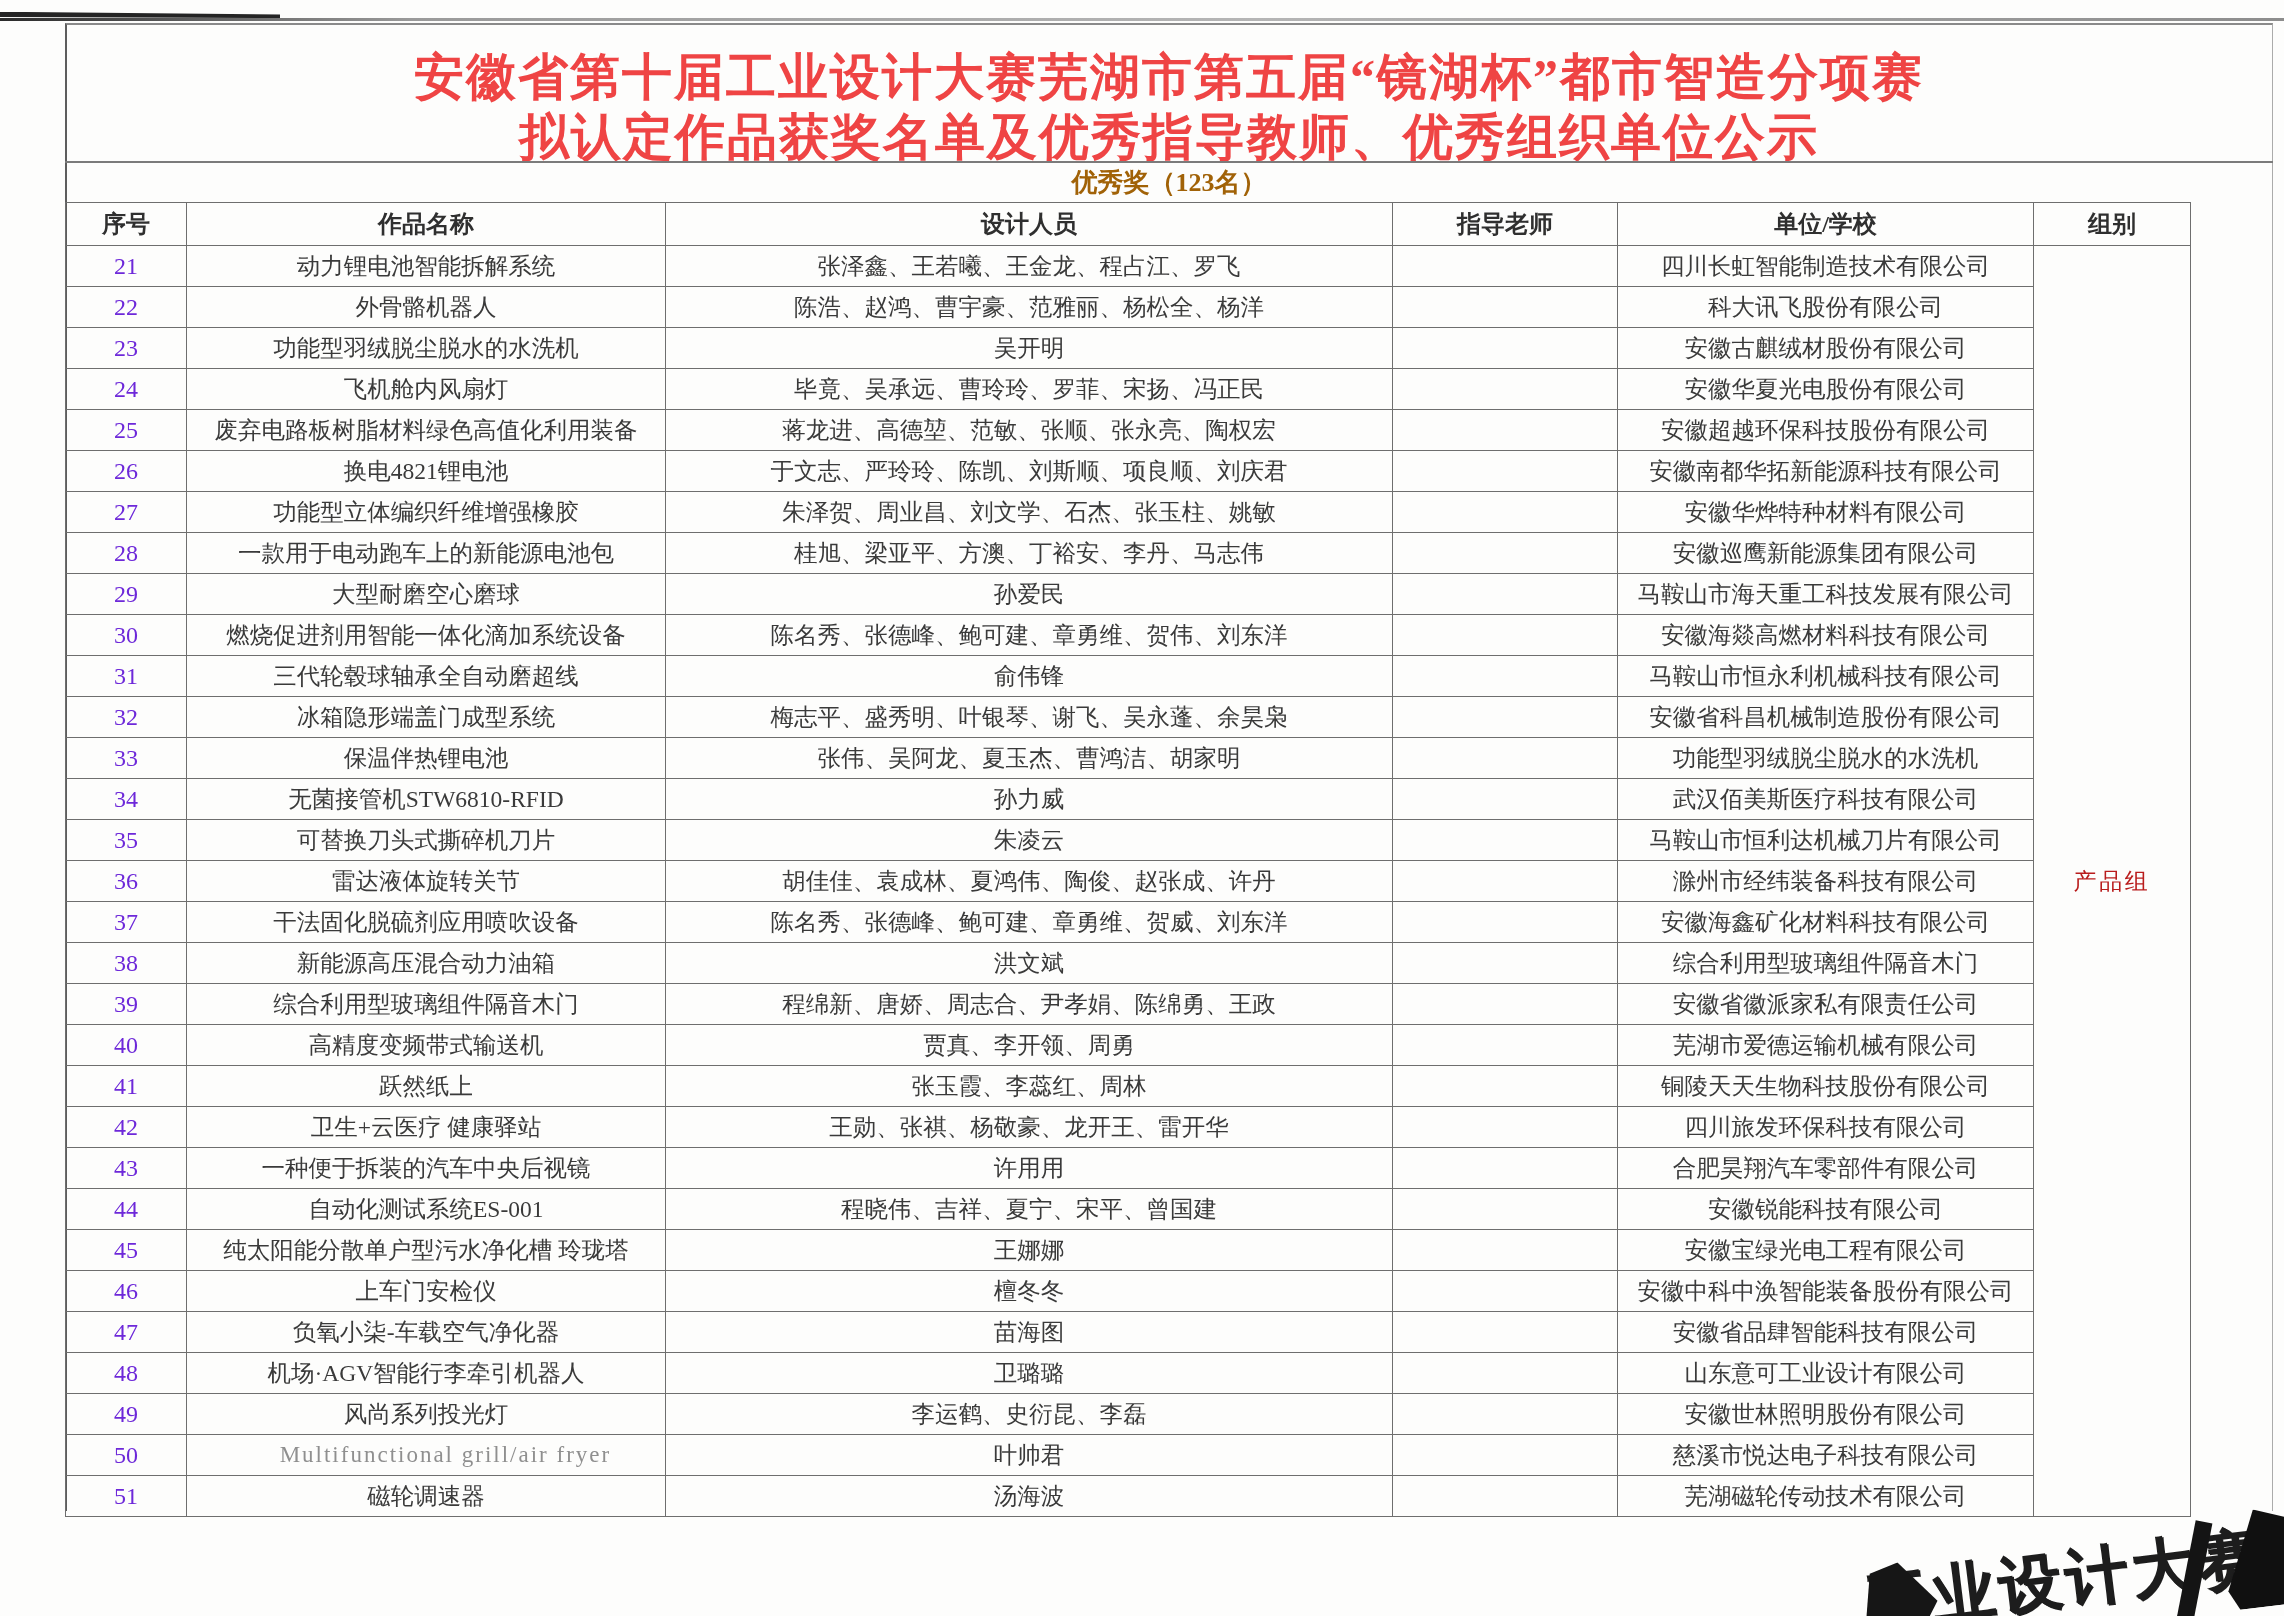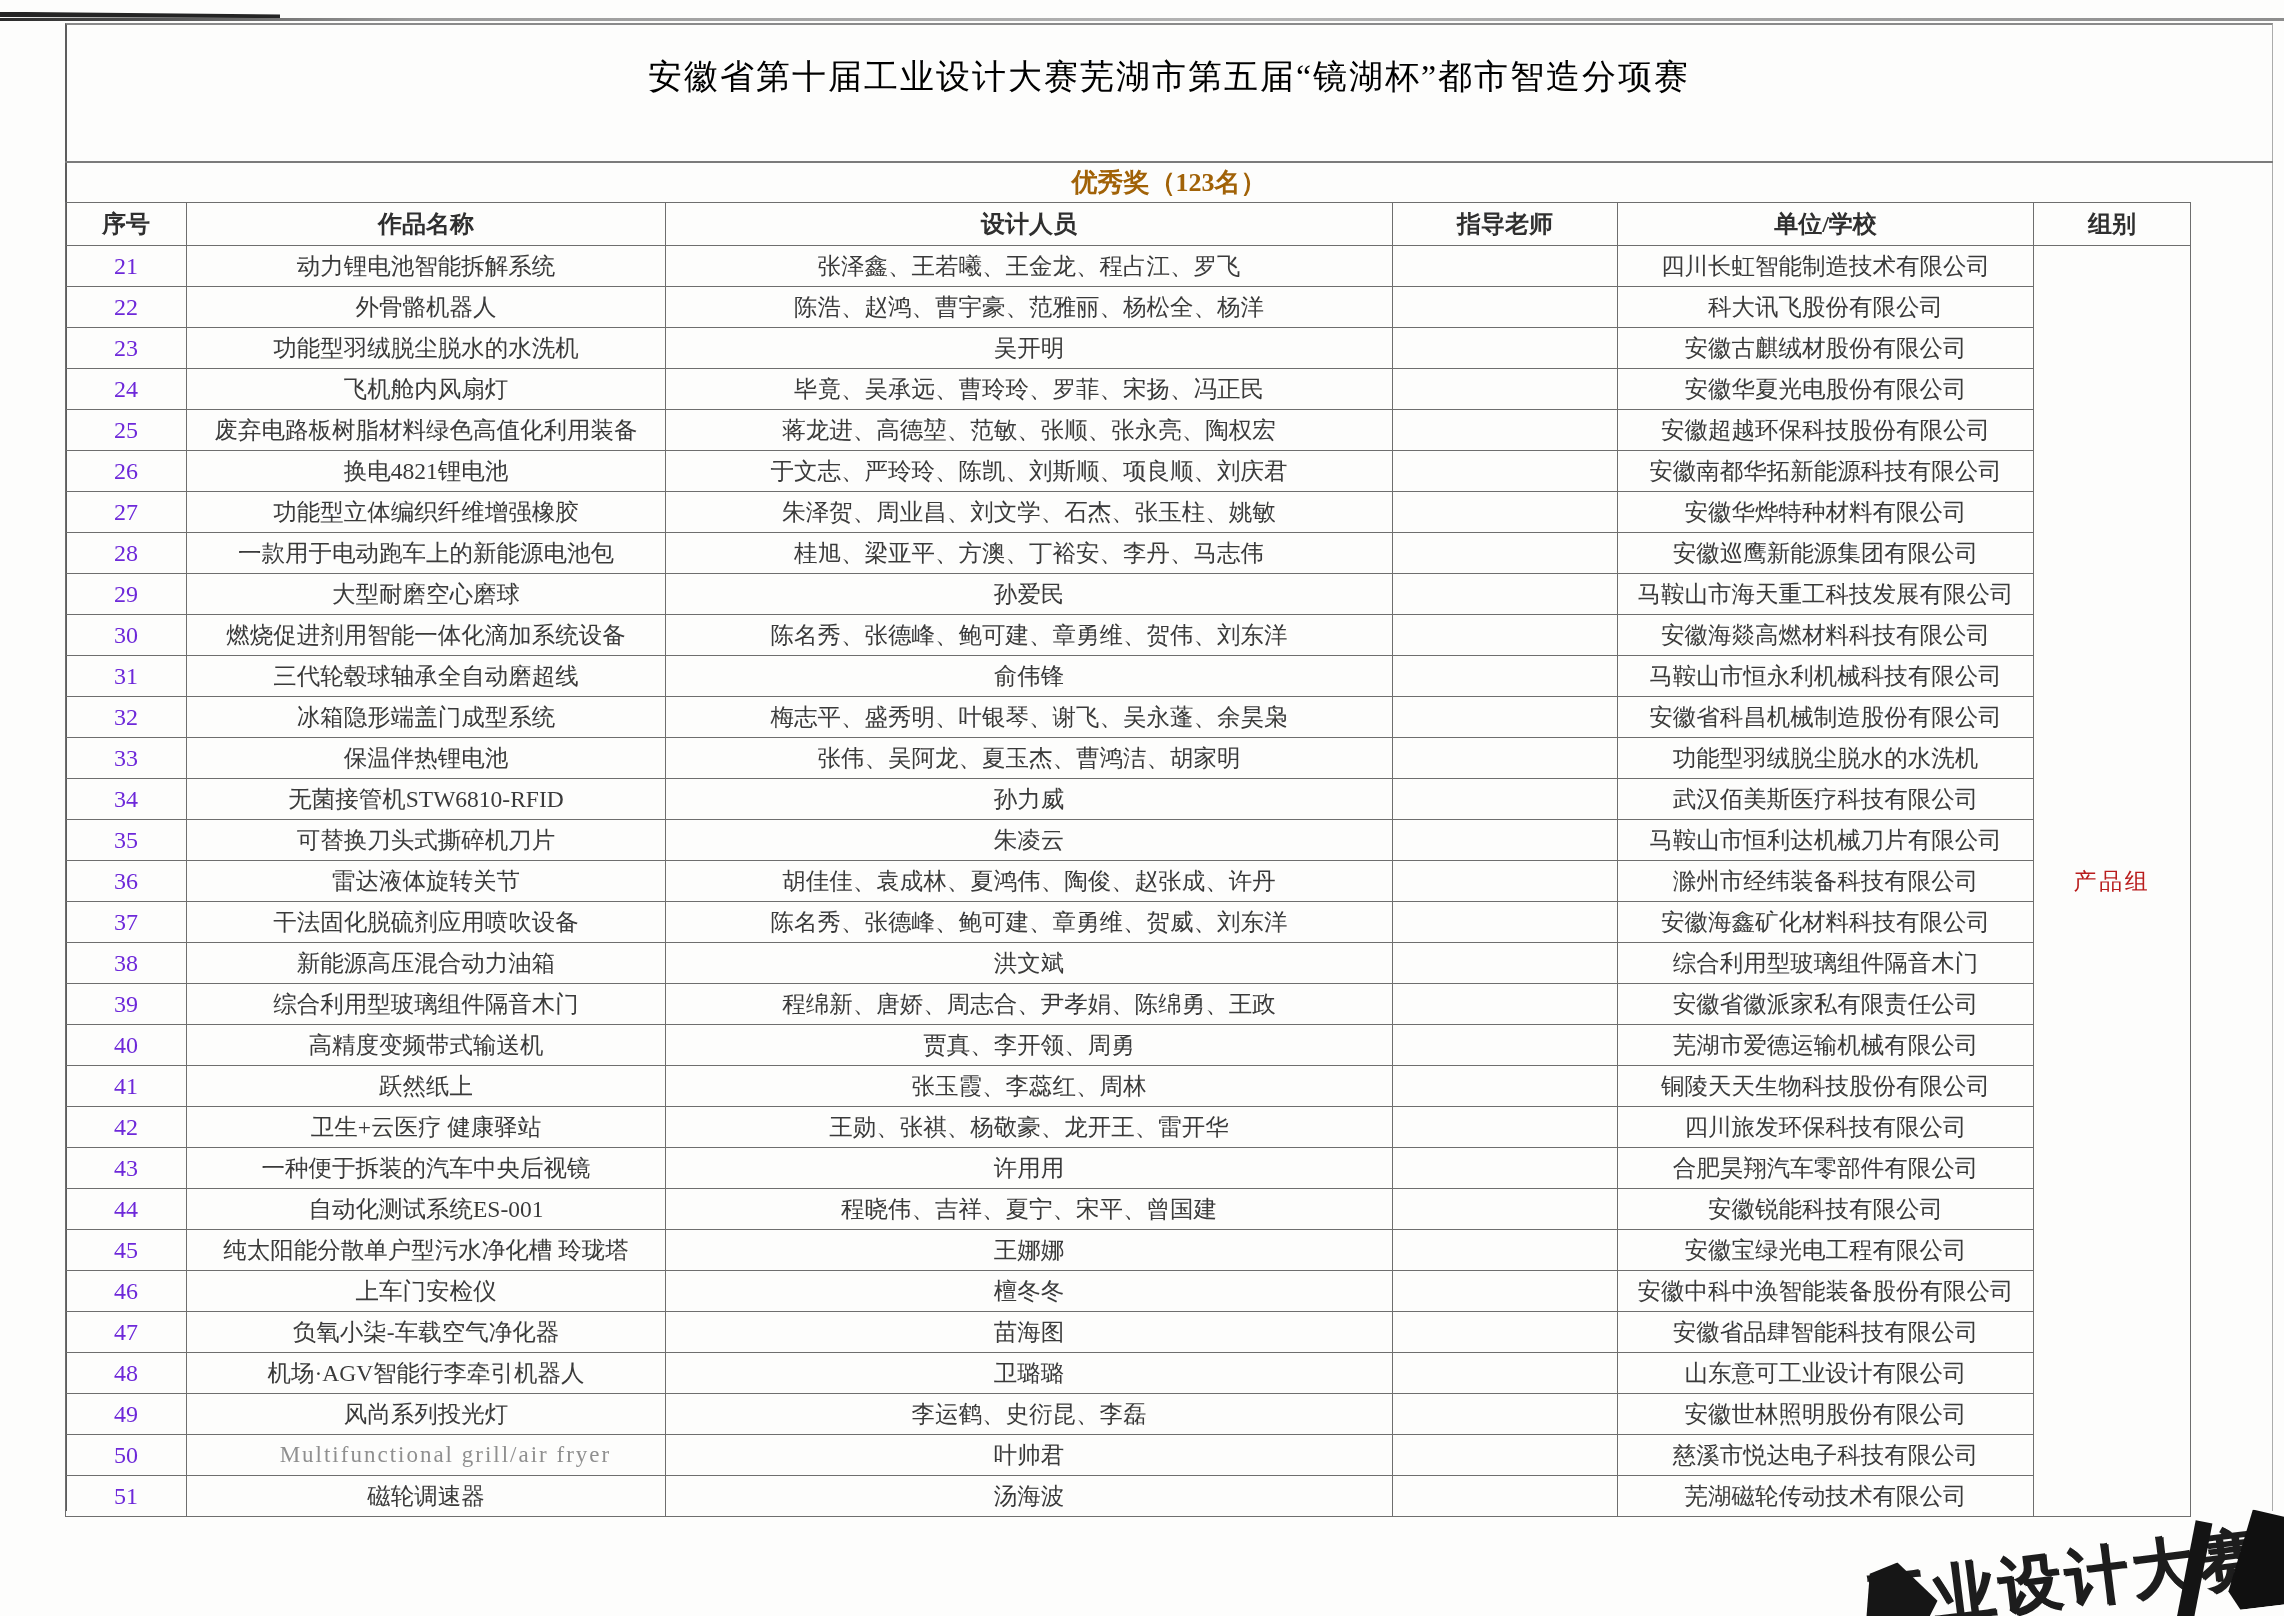--- a/index.html
+++ b/index.html
@@ -19,21 +19,21 @@
   
   .frame{
     position:absolute;left:65px;top:23px;width:2208px;height:1488px;
     border-top:2px solid #8a8a8a;
     border-left:2px solid #5d5d5d;
     border-right:1.3px solid #ababab;
     border-bottom:0;
     box-sizing:border-box;
   }
   .title-block{position:absolute;left:65px;top:47px;width:2208px;text-align:center;}
-  .title-line{font-size:34px;font-weight:normal;color:#000000;letter-spacing:2px;line-height:60px;}
+  .title-line{font-size:50px;font-weight:bold;color:#ef4444;letter-spacing:2px;line-height:60px;}
   .section-band{
     position:absolute;left:65px;top:161px;width:2208px;height:41px;
     border-top:2px solid #7b7b7b;box-sizing:border-box;
     display:flex;align-items:center;justify-content:center;
   }
   .section-label{font-size:26px;font-weight:bold;color:#a16207;}
   table.award{
     position:absolute;left:65px;top:202px;
     width:2124px;border-collapse:collapse;table-layout:fixed;
     background:transparent;
@@ -87,20 +87,21 @@
 
 <div class="page">
 
   <div class="scan-line"></div>
   <div class="scan-line-dark"></div>
 
   <div class="frame"></div>
 
   <div class="title-block">
     <div class="title-line">安徽省第十届工业设计大赛芜湖市第五届“镜湖杯”都市智造分项赛</div>
+    <div class="title-line">拟认定作品获奖名单及优秀指导教师、优秀组织单位公示</div>
   </div>
 
   <div class="section-band">
     <span class="section-label">优秀奖（123名）</span>
   </div>
 
   <table class="award">
     <colgroup>
       <col class="c0">
         <col class="c1">

